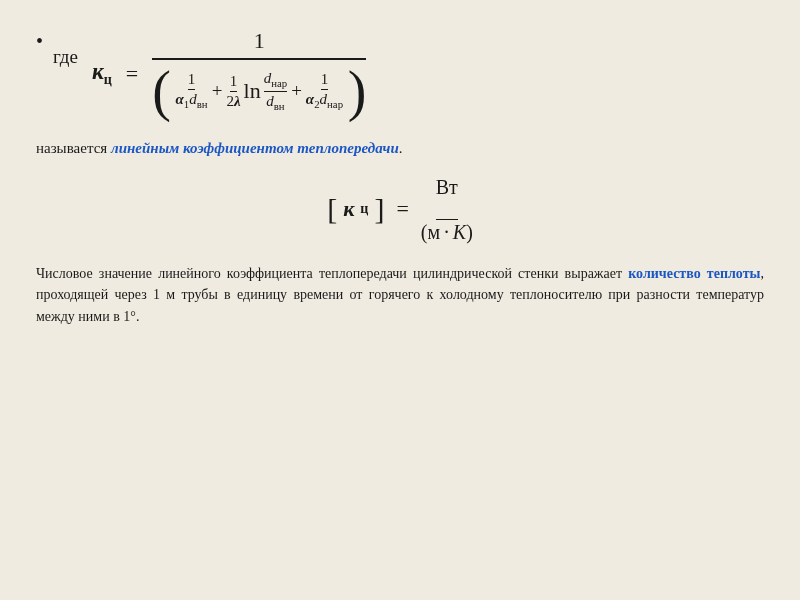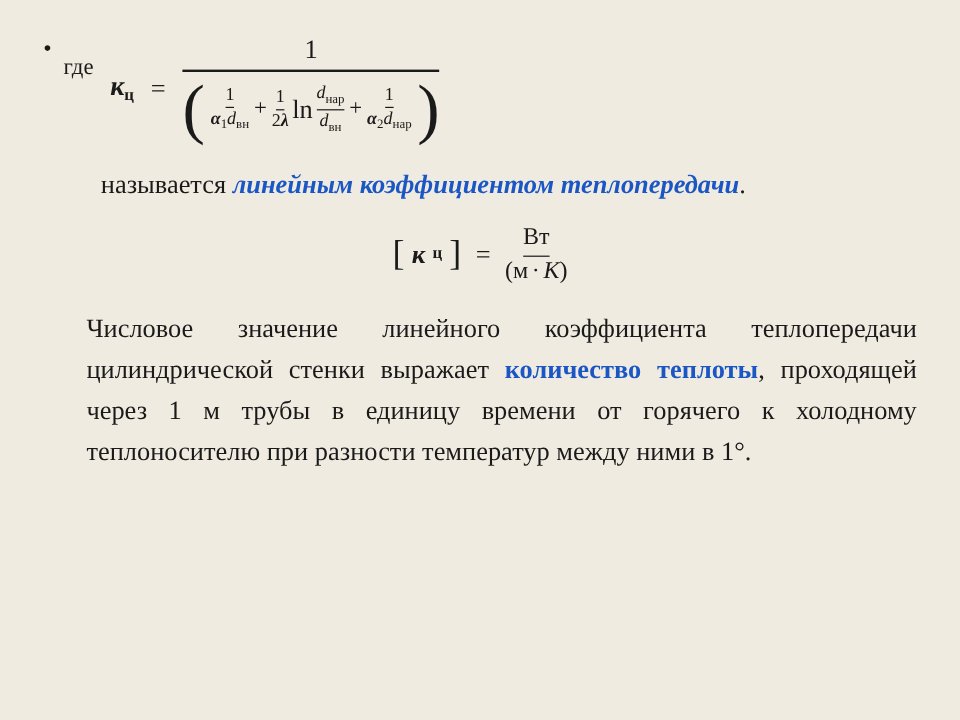--- a/index.html
+++ b/index.html
@@ -71,45 +71,43 @@
       padding-bottom: 3px;
     }
 
     .big-frac .big-den {
       padding-top: 3px;
       font-size: 19px;
     }
 
     
     .text-named {
-      font-size: 22px;
+      font-size: 15px;
       margin-bottom: 16px;
       line-height: 1.5;
-      margin-left: 48px;
     }
 
     .text-named .highlight {
       color: #1a56c4;
       font-style: italic;
       font-weight: bold;
     }
 
     
     .units-formula {
       text-align: center;
       margin-bottom: 20px;
       margin-top: 8px;
     }
 
     
     .bottom-text {
-      font-size: 22px;
+      font-size: 14px;
       text-align: justify;
       line-height: 1.55;
-      margin-left: 36px;
     }
 
     .bottom-text .highlight-bold {
       color: #1a56c4;
       font-weight: bold;
     }
 
     
     sub { font-size: 0.72em; }
 
@@ -206,21 +204,21 @@
   </p>
 
   <div class="units-formula">
     <span class="bracket-formula">
       <span style="font-size:30px; line-height:1;">[</span>
       <strong style="font-size:22px; font-style:italic;">к</strong>
         <sub style="font-size:14px; font-weight:bold;">ц</sub>
       <span style="font-size:30px; line-height:1;">]</span>
       <span style="font-size:22px; margin:0 6px;">=</span>
       <span class="fraction-inline">
-        <span class="fn" style="font-size:20px; padding-bottom:5px;">Вт</span>
+        <span class="fn" style="font-size:20px; padding-bottom:21px;">Вт</span>
         <span class="fd" style="font-size:20px;font-family:Liberation Serif, serif;">
           <span>(</span><span>м</span><span style="margin:0 3px;">·</span><em>K</em><span>)</span>
         </span>
       </span>
     </span>
   </div>
 
   <p class="bottom-text">
     <span>Числовое значение линейного коэффициента теплопередачи цилиндрической стенки выражает </span><span class="highlight-bold">количество теплоты</span><span>, проходящей через 1 м трубы в единицу времени от горячего к холодному теплоносителю при разности температур между ними в 1°.</span>
   </p>

